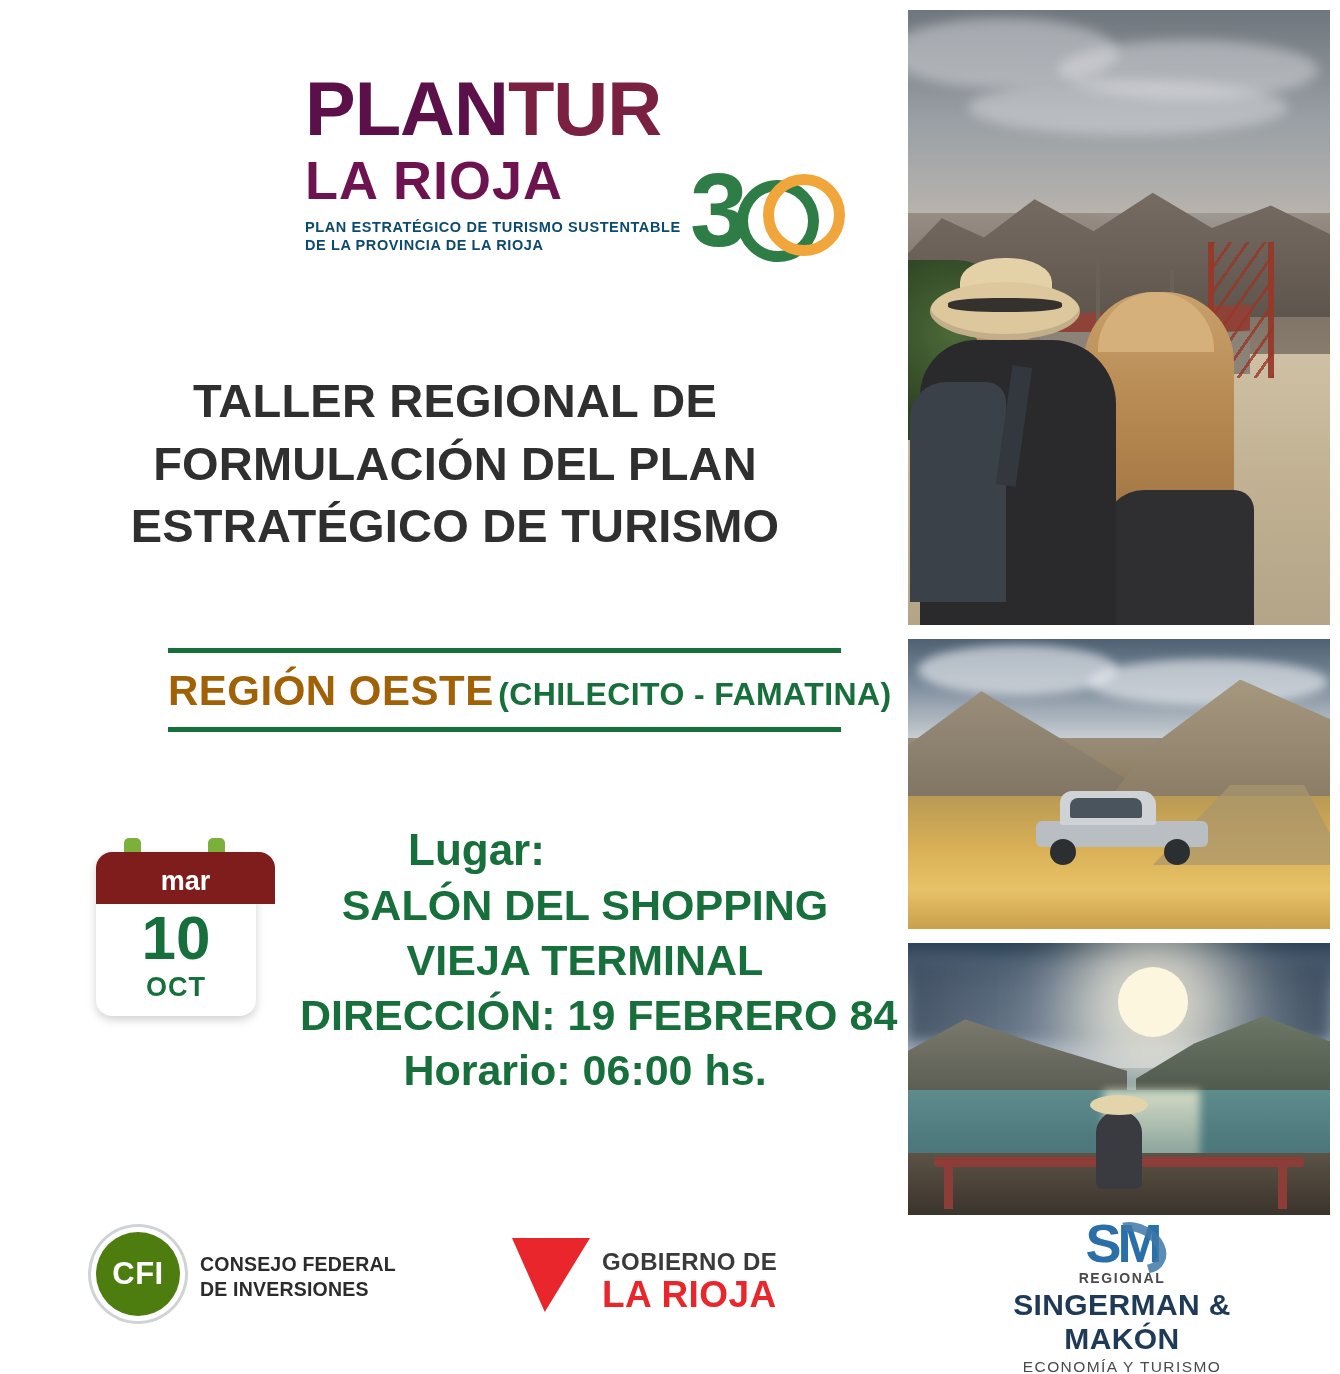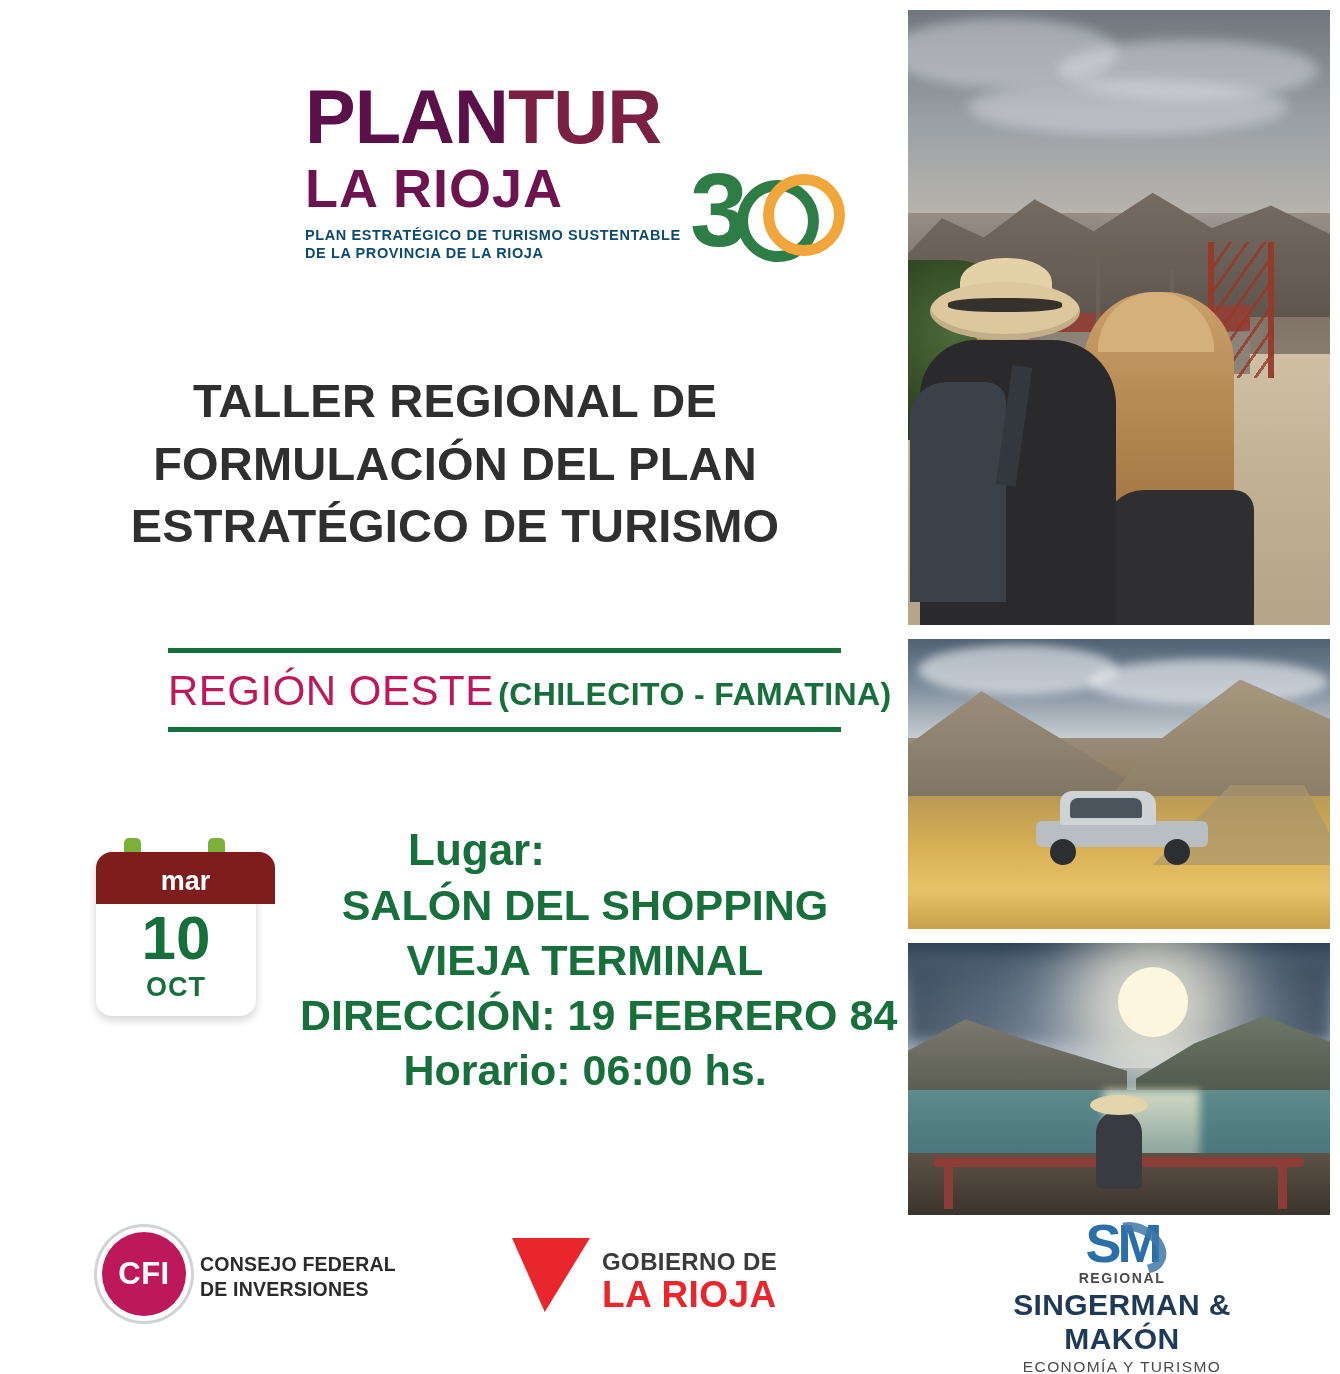--- a/index.html
+++ b/index.html
@@ -37,21 +37,20 @@
     height: 78px;
   }
   .logo-plantur {
     font-family: "Liberation Sans", sans-serif;
     font-weight: bold;
     font-size: 76px;
     letter-spacing: -1px;
     line-height: 78px;
     color: #5b1049;
     white-space: nowrap;
-    margin-top: 8px;
   }
   .logo-plantur .tur { color: #7a2040; }
   .logo-row2 {
     position: relative;
     height: 62px;
     margin-top: 2px;
   }
   .logo-larioja {
     font-weight: bold;
     font-size: 54px;
@@ -119,22 +118,22 @@
     background: #17703c;
     width: 100%;
   }
   .region-line {
     padding: 14px 0 12px 0;
     text-align: center;
     white-space: nowrap;
   }
   .region-main {
     font-size: 42px;
-    font-weight: normal;
-    color: #be185d;
+    font-weight: bold;
+    color: #a16207;
     letter-spacing: 0.5px;
   }
   .region-sub {
     font-size: 32px;
     font-weight: bold;
     color: #17703c;
     letter-spacing: 0.4px;
   }
 
   
@@ -456,22 +455,22 @@
     left: 0;
     top: 1208px;
     width: 1340px;
     height: 140px;
   }
   
   .cfi {
     position:absolute; left:96px; top:18px; width:330px; height:92px;
   }
   .cfi .disc {
-    position:absolute; left:6px; top:6px; width:84px; height:84px;
-    border-radius:50%; background:#be185d;
+    position:absolute; left:0; top:6px; width:84px; height:84px;
+    border-radius:50%; background:#4d7c0f;
     box-shadow: 0 0 0 5px #ffffff, 0 0 0 8px #cfd3d6;
   }
   .cfi .disc span {
     position:absolute; left:0; top:0; width:84px; height:84px;
     color:#ffffff; font-weight:bold; font-size:31px;
     display:flex; align-items:center; justify-content:center;
     letter-spacing:0.5px;
   }
   .cfi .txt {
     position:absolute; left:104px; top:26px;

